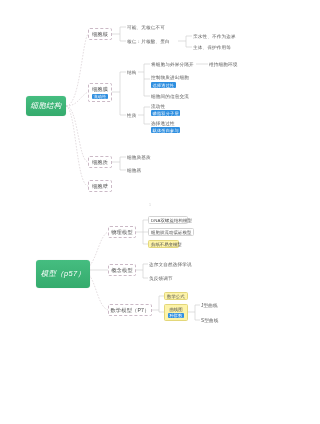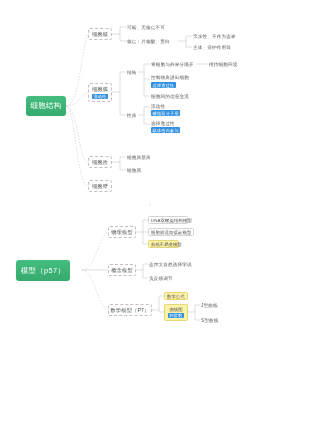--- a/index.html
+++ b/index.html
@@ -18,20 +18,21 @@
   svg.links path.curve{stroke:#d8cfd2;stroke-width:.7;stroke-dasharray:1.6 1.4;}
 
   .node{position:absolute;box-sizing:border-box;white-space:nowrap;}
 
   .root{
     background:#3cb878;background:linear-gradient(180deg,#45bd80 0%,#35ab6d 100%);
     color:#ffffff;border-radius:3px;
     font-size:7.4px;letter-spacing:.4px;
     display:flex;align-items:center;justify-content:center;
     box-shadow:0 0 0 .5px rgba(0,0,0,.04);
+    font-style:italic;
   }
   .branch{
     border:.7px dashed #cbb9c6;border-radius:2px;background:#fff;
     color:#4a4a4a;font-size:5.2px;letter-spacing:.2px;
     display:flex;align-items:center;justify-content:center;
     padding:0 2px;
   }
   .leaf{
     color:#555;font-size:4.6px;letter-spacing:.15px;
     display:flex;align-items:center;
@@ -206,21 +207,21 @@
       <line x1="159" y1="84" x2="159" y2="100"></line>
       <line x1="159" y1="84" x2="164" y2="84"></line>
       <line x1="159" y1="100" x2="164" y2="100"></line>
 
       <line x1="188" y1="100" x2="195" y2="100"></line>
       <line x1="195" y1="93" x2="195" y2="108"></line>
       <line x1="195" y1="93" x2="200" y2="93"></line>
       <line x1="195" y1="108" x2="200" y2="108"></line>
     </svg>
 
-    <div class="node root" style="left:16px;top:48px;width:54px;height:21px;">
+    <div class="node root" style="left:36px;top:48px;width:54px;height:28px;">
       <span>模型（p57）</span>
     </div>
 
     <div class="node branch" style="left:108px;top:14px;width:28px;height:12px;">
       <span>物理模型</span>
     </div>
     <div class="node boxleaf" style="left:148px;top:4px;width:40px;height:8px;">
       <span>DNA双螺旋结构模型</span>
     </div>
     <div class="node boxleaf" style="left:148px;top:16px;width:46px;height:8px;">

